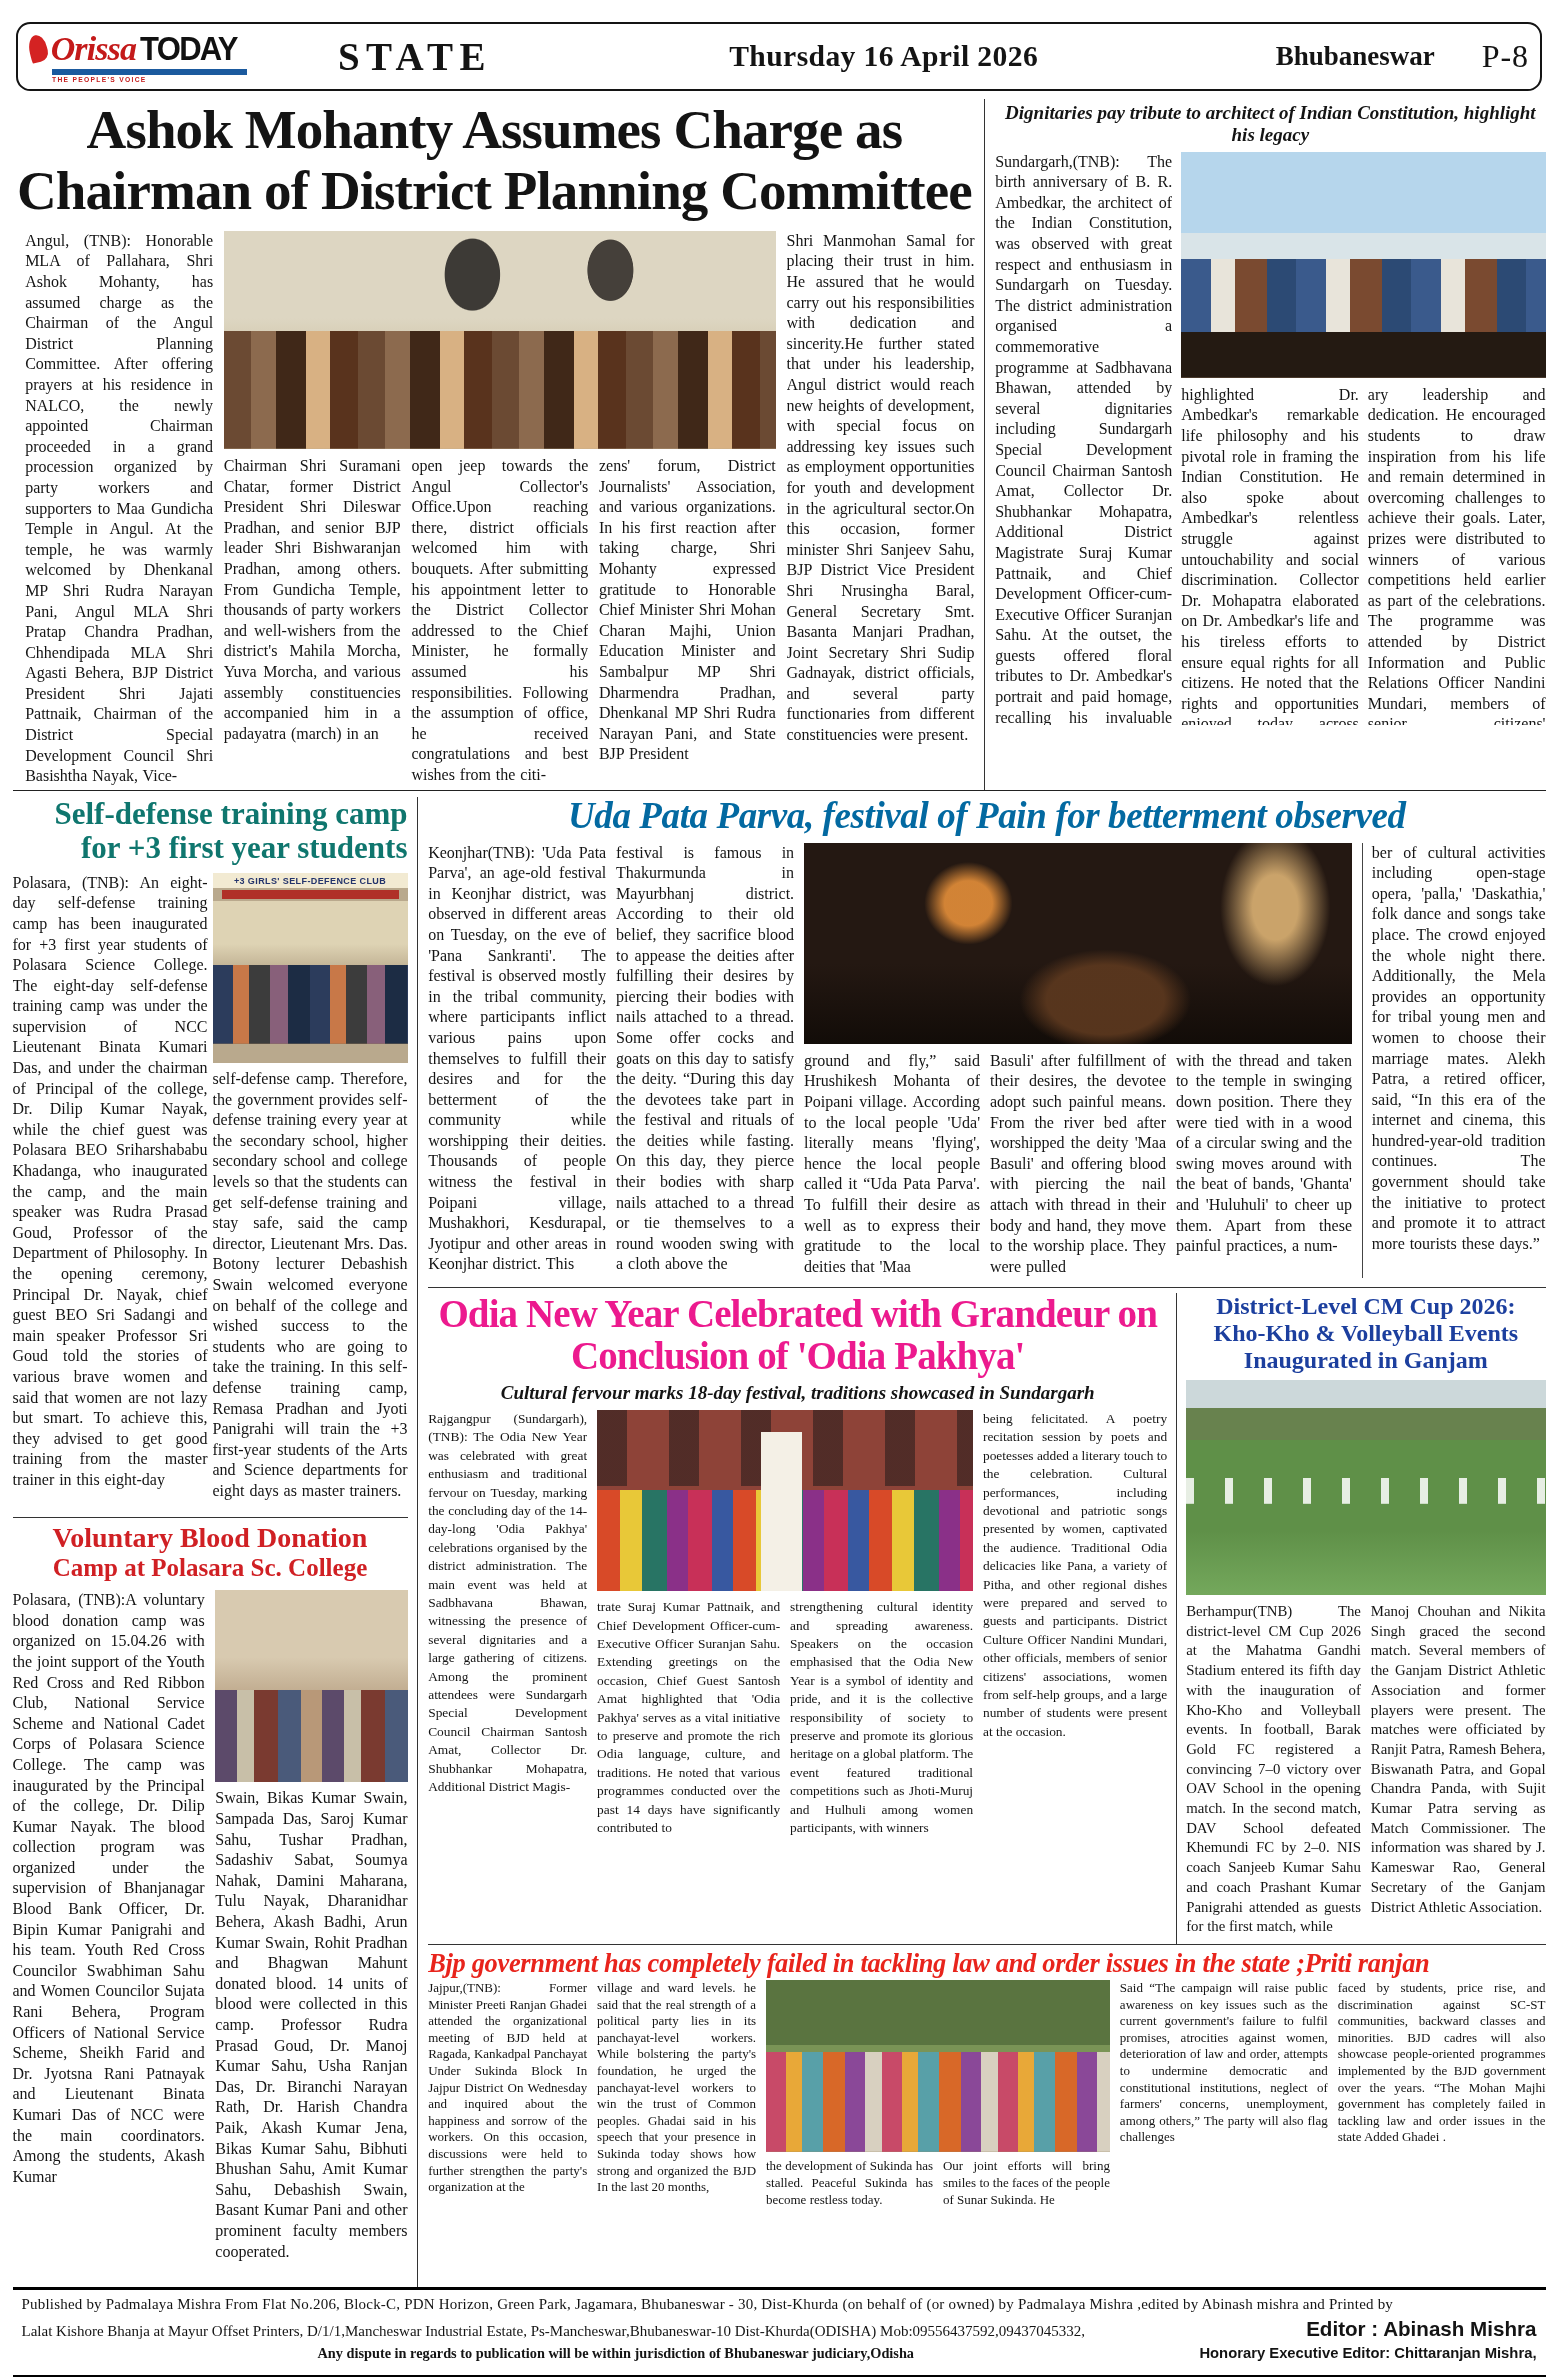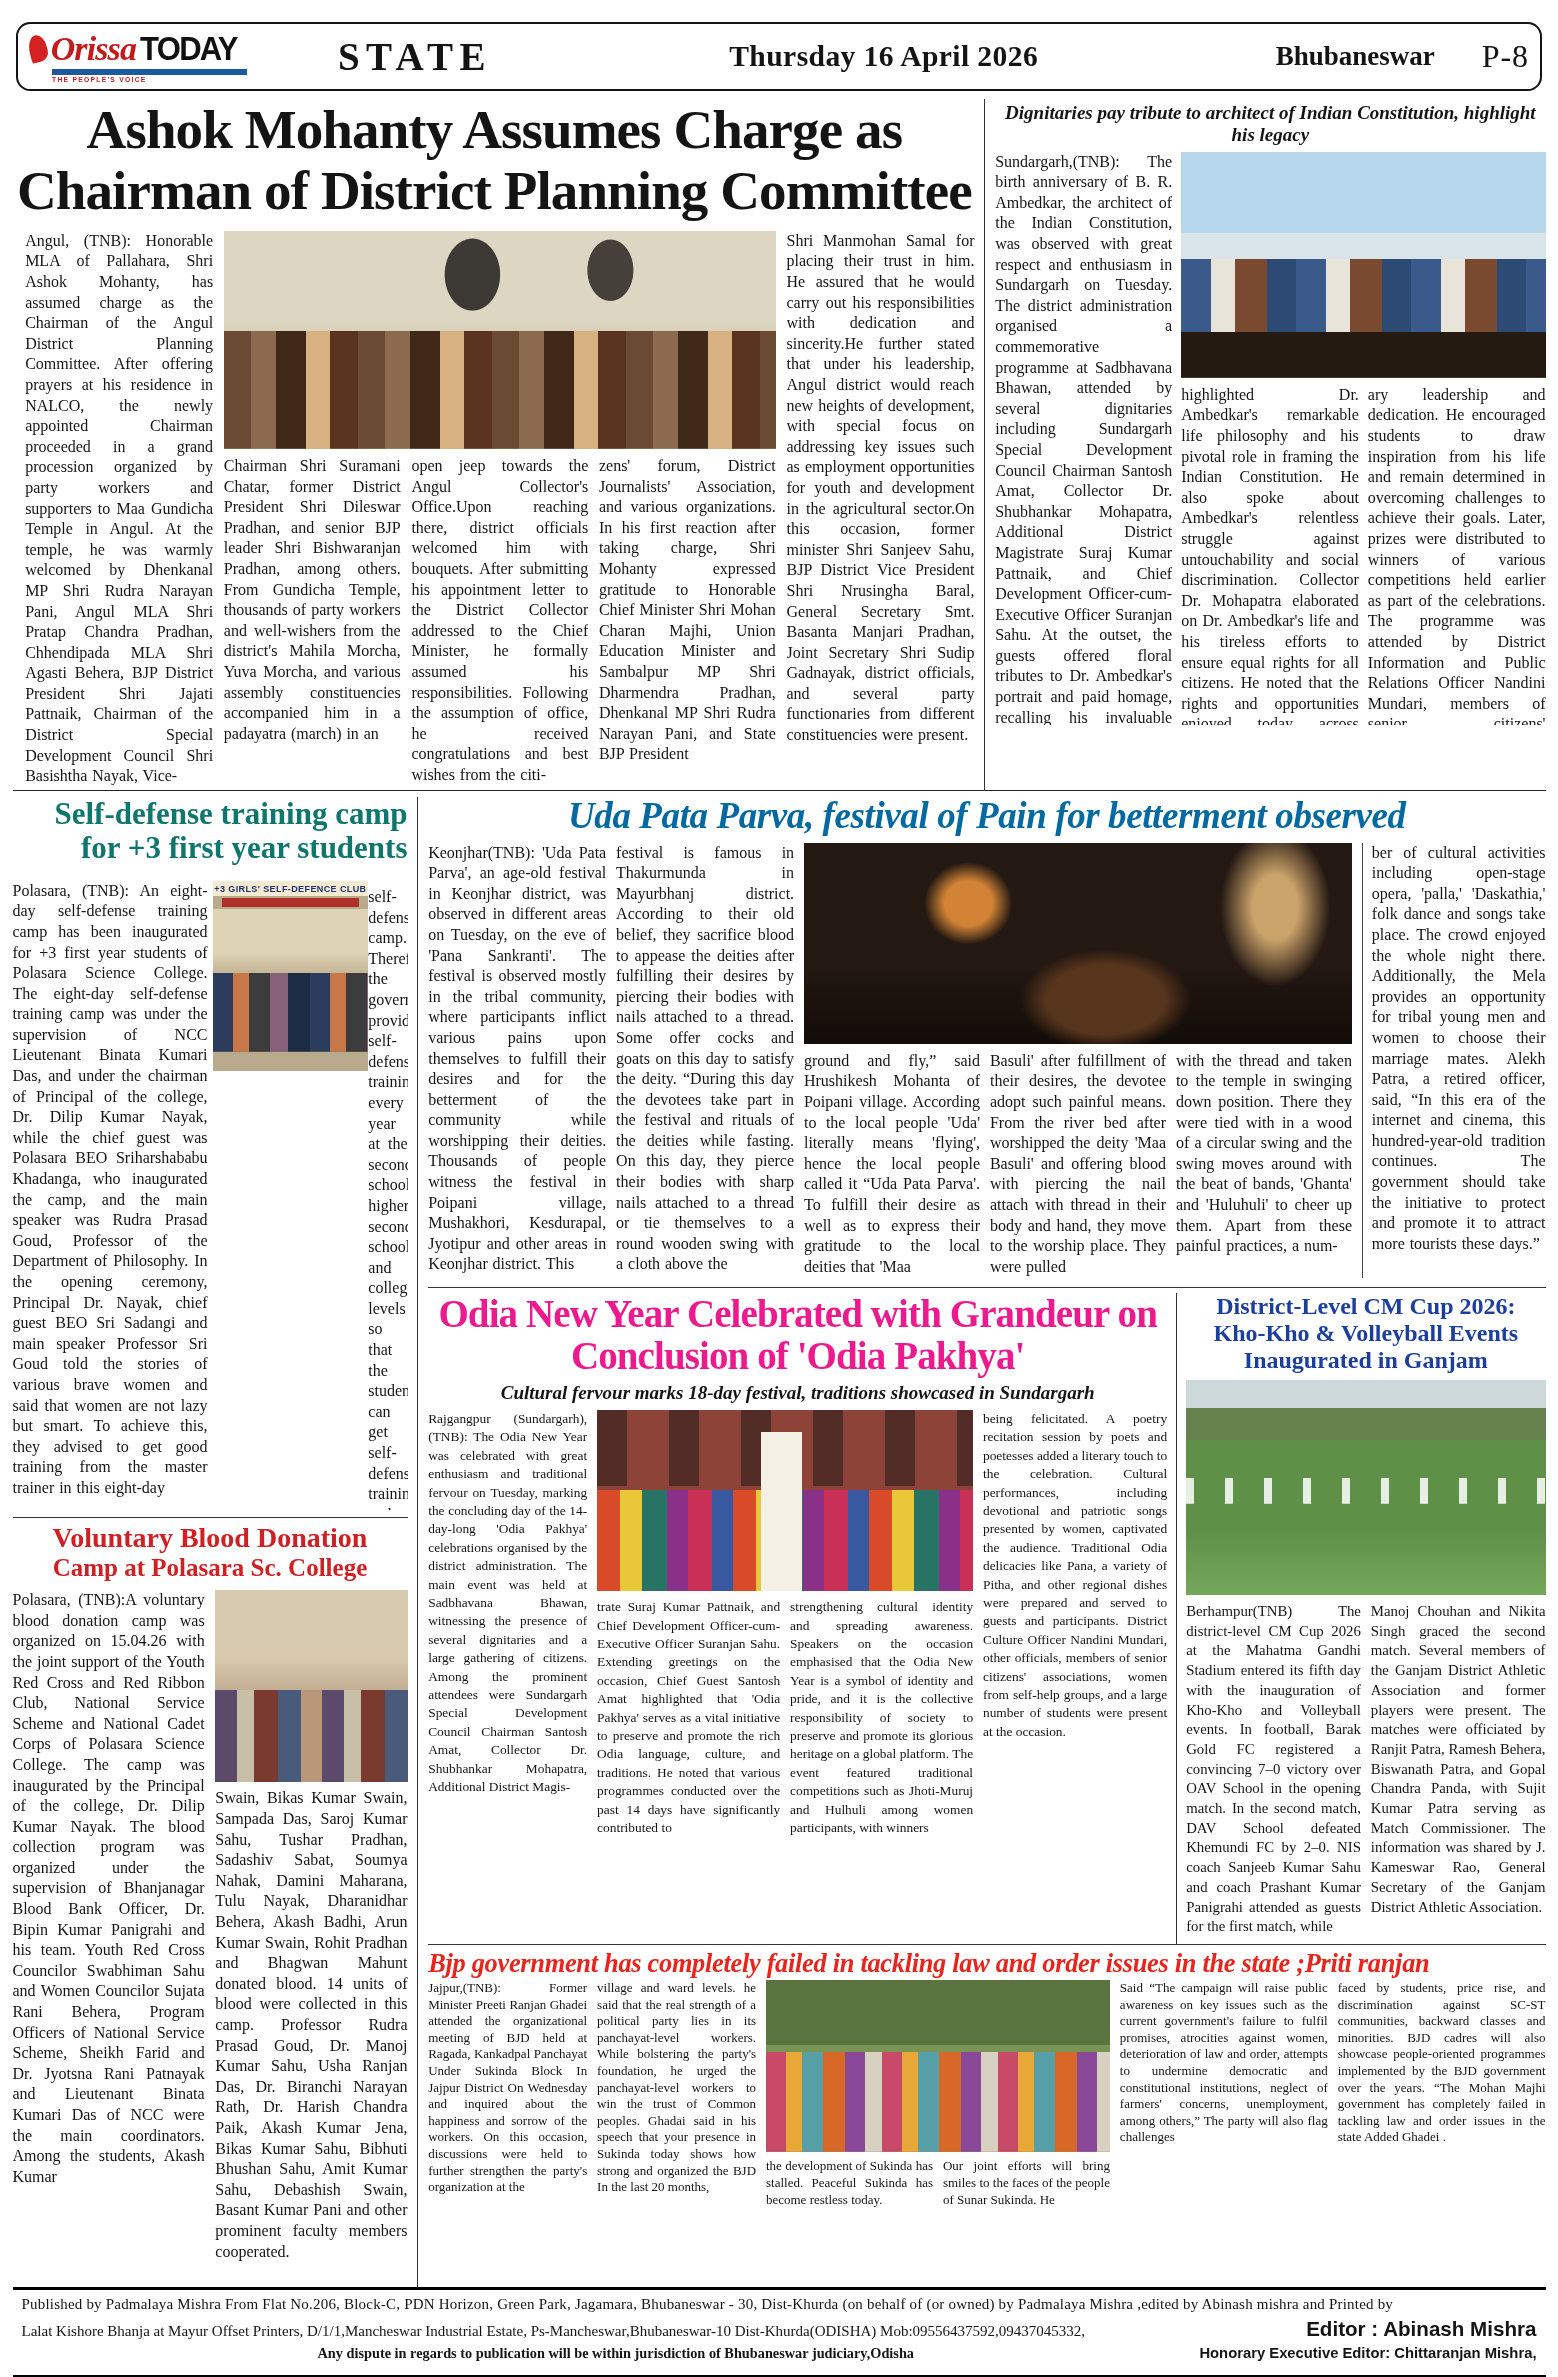--- a/index.html
+++ b/index.html
@@ -64,23 +64,23 @@
 
   
   .bottom { display:flex; height:1497px; overflow:hidden; padding-top:5.4px; }
   .left-rail { width:405px; flex:none; border-right:1.3px solid #333; padding-right:9px;
                display:flex; flex-direction:column; }
   .right-main { flex:1; padding-left:10.7px; display:flex; flex-direction:column; }
 
   
   .art-self { height:716px; overflow:hidden; }
   .self-h { color:#0f766e; font-size:31px; line-height:1.1; font-weight:bold; text-align:right; }
-  .self-body { display:flex; gap:5px; margin-top:16px; height:629px; }
+  .self-body { display:flex; gap:5px; margin-top:8px; height:629px; }
   .self-body .col { flex:1; }
-  .self-c2 { flex:1; display:flex; flex-direction:row; }
+  .self-c2 { flex:1; display:flex; flex-direction:column; }
   .ph-self { height:190px; flex:none; }
   .self-banner { background:#f2ead2; color:#23336b; font-family:"Liberation Sans",sans-serif;
                  font-size:9px; font-weight:bold; text-align:center; padding:3.6px 1.8px 1.8px; letter-spacing:0.4px; }
   .self-redstrip { height:9px; background:#b03028; margin:1.8px 9px; }
   .ph-self-img { flex:1; background:
       repeating-linear-gradient(90deg,#2c3c5c 0 19.7px,#c87848 19.7px 36px,#3c3c3c 36px 57px,#88607a 57px 75px,#1c2c44 75px 97px) 0 100% / 100% 55% no-repeat,
       linear-gradient(#ded3b4 0 30%, #b3a284 55%, #8a7458); }
   .self-c2 .col { flex:1; margin-top:6.3px; }
 
   .rail-divider { border-top:1.3px solid #333; margin:4.5px 0 5.4px; }

